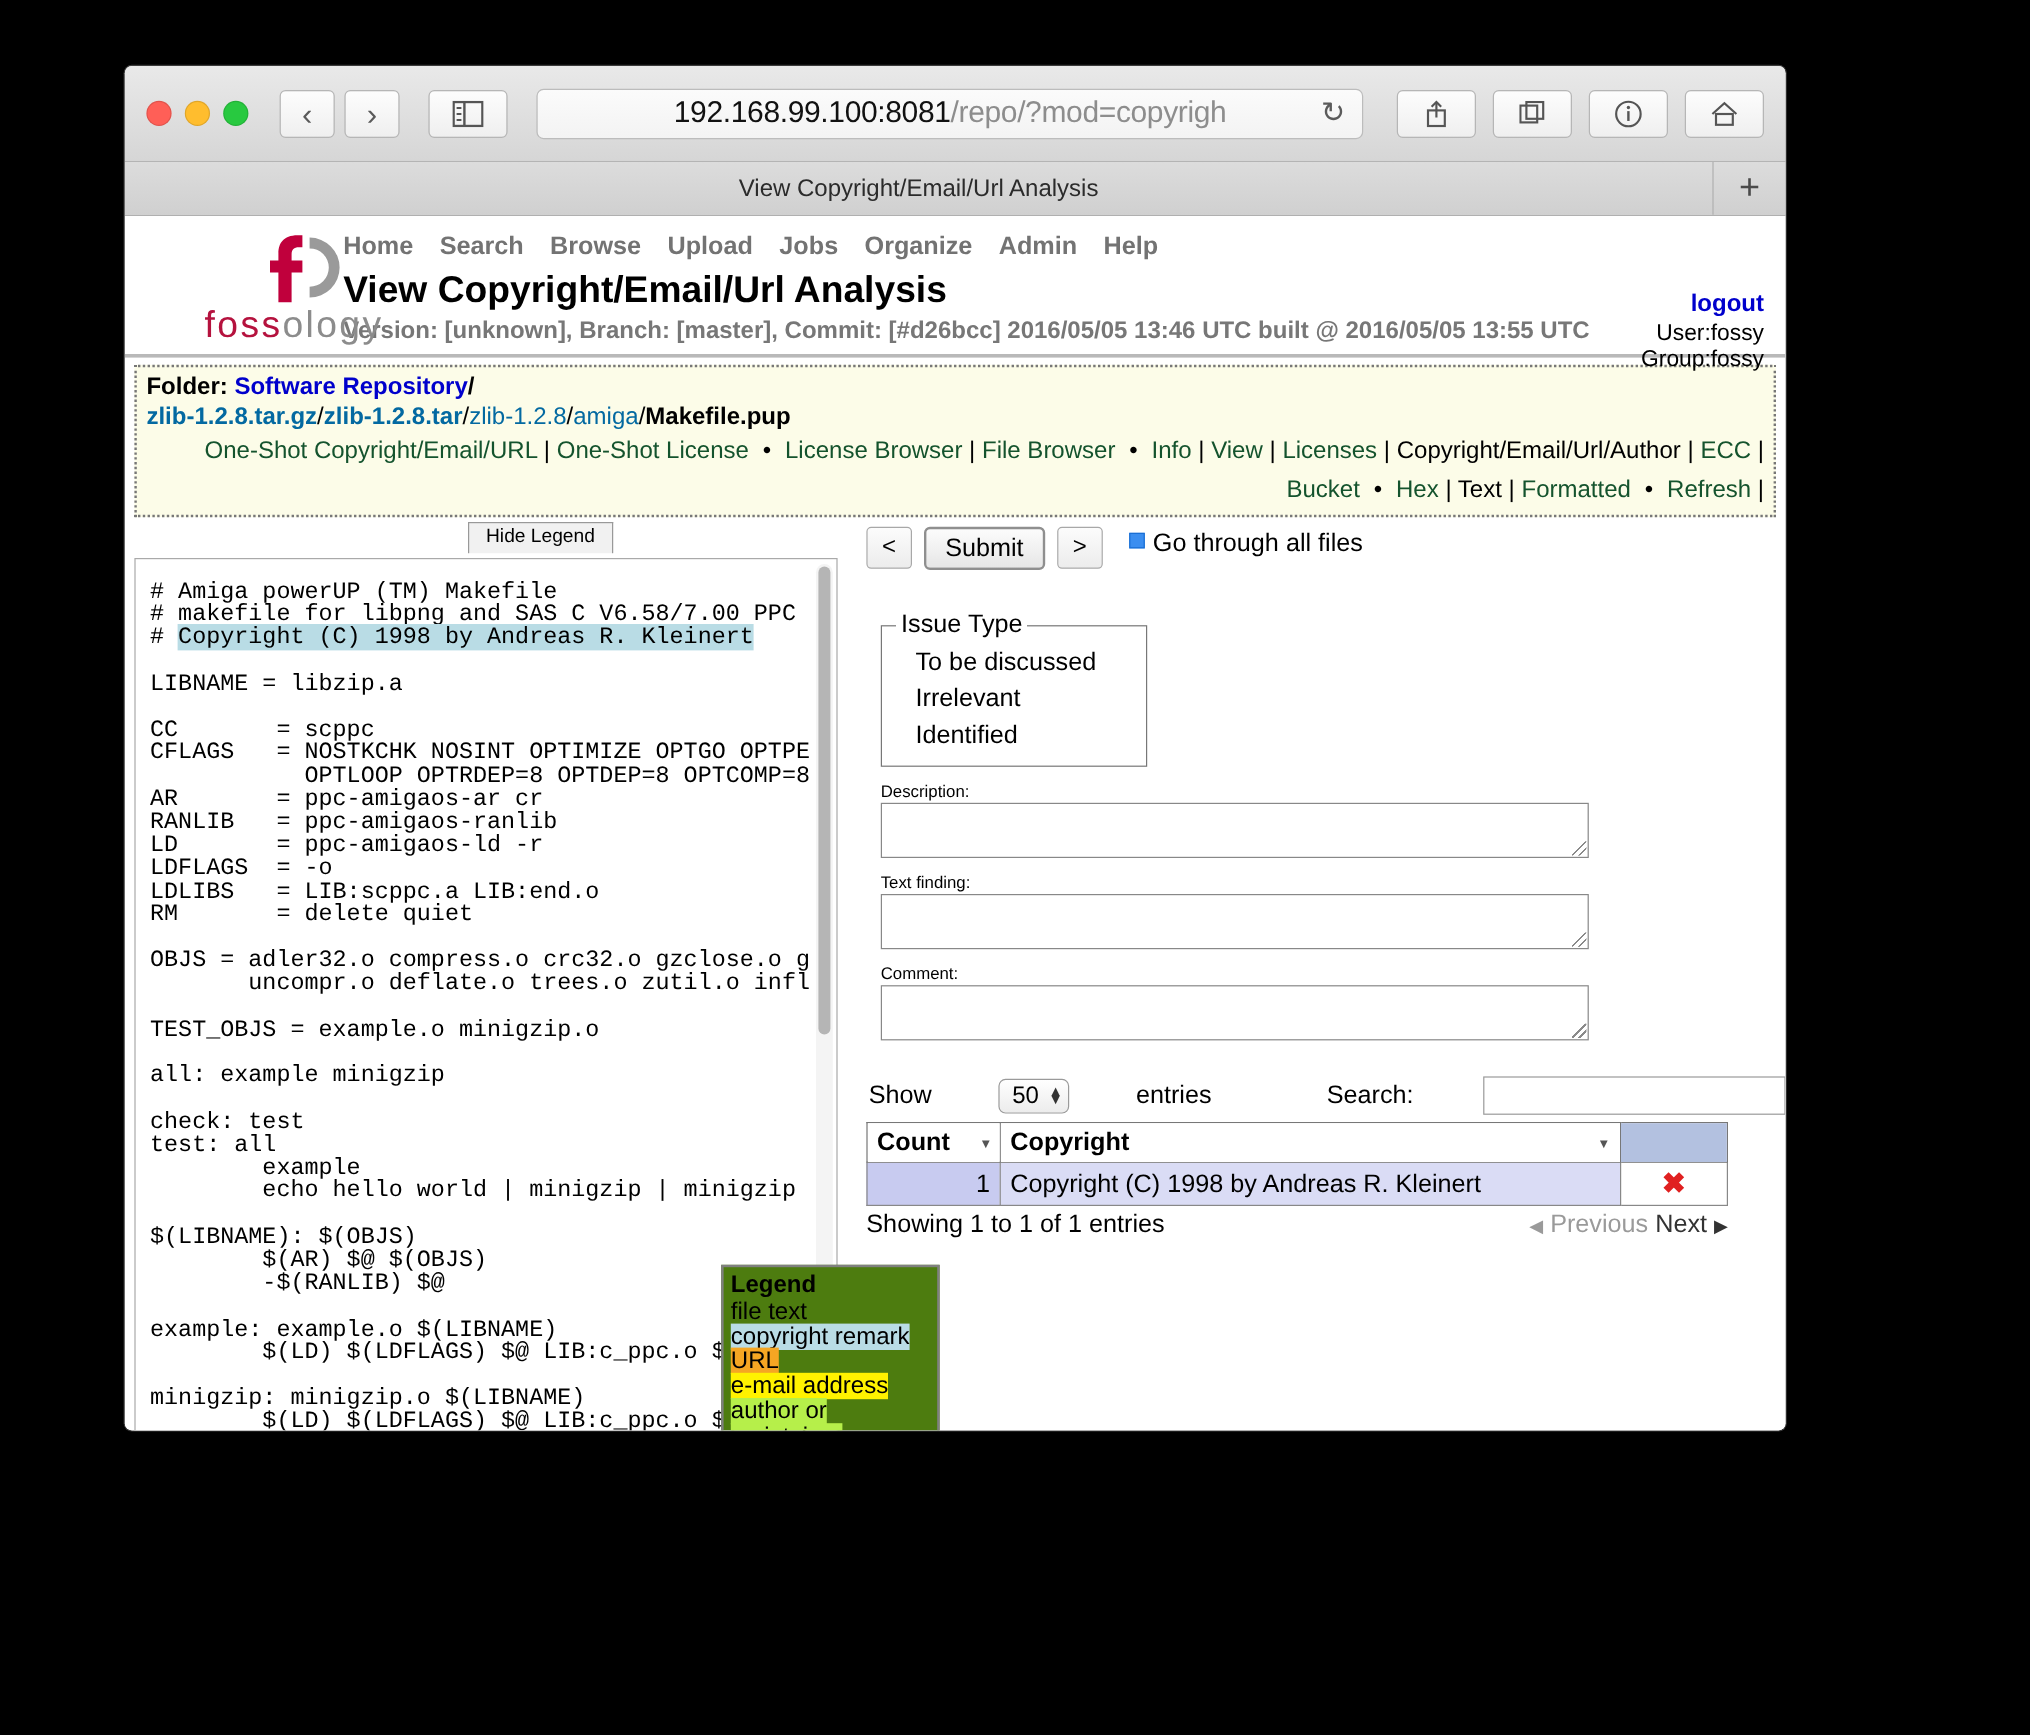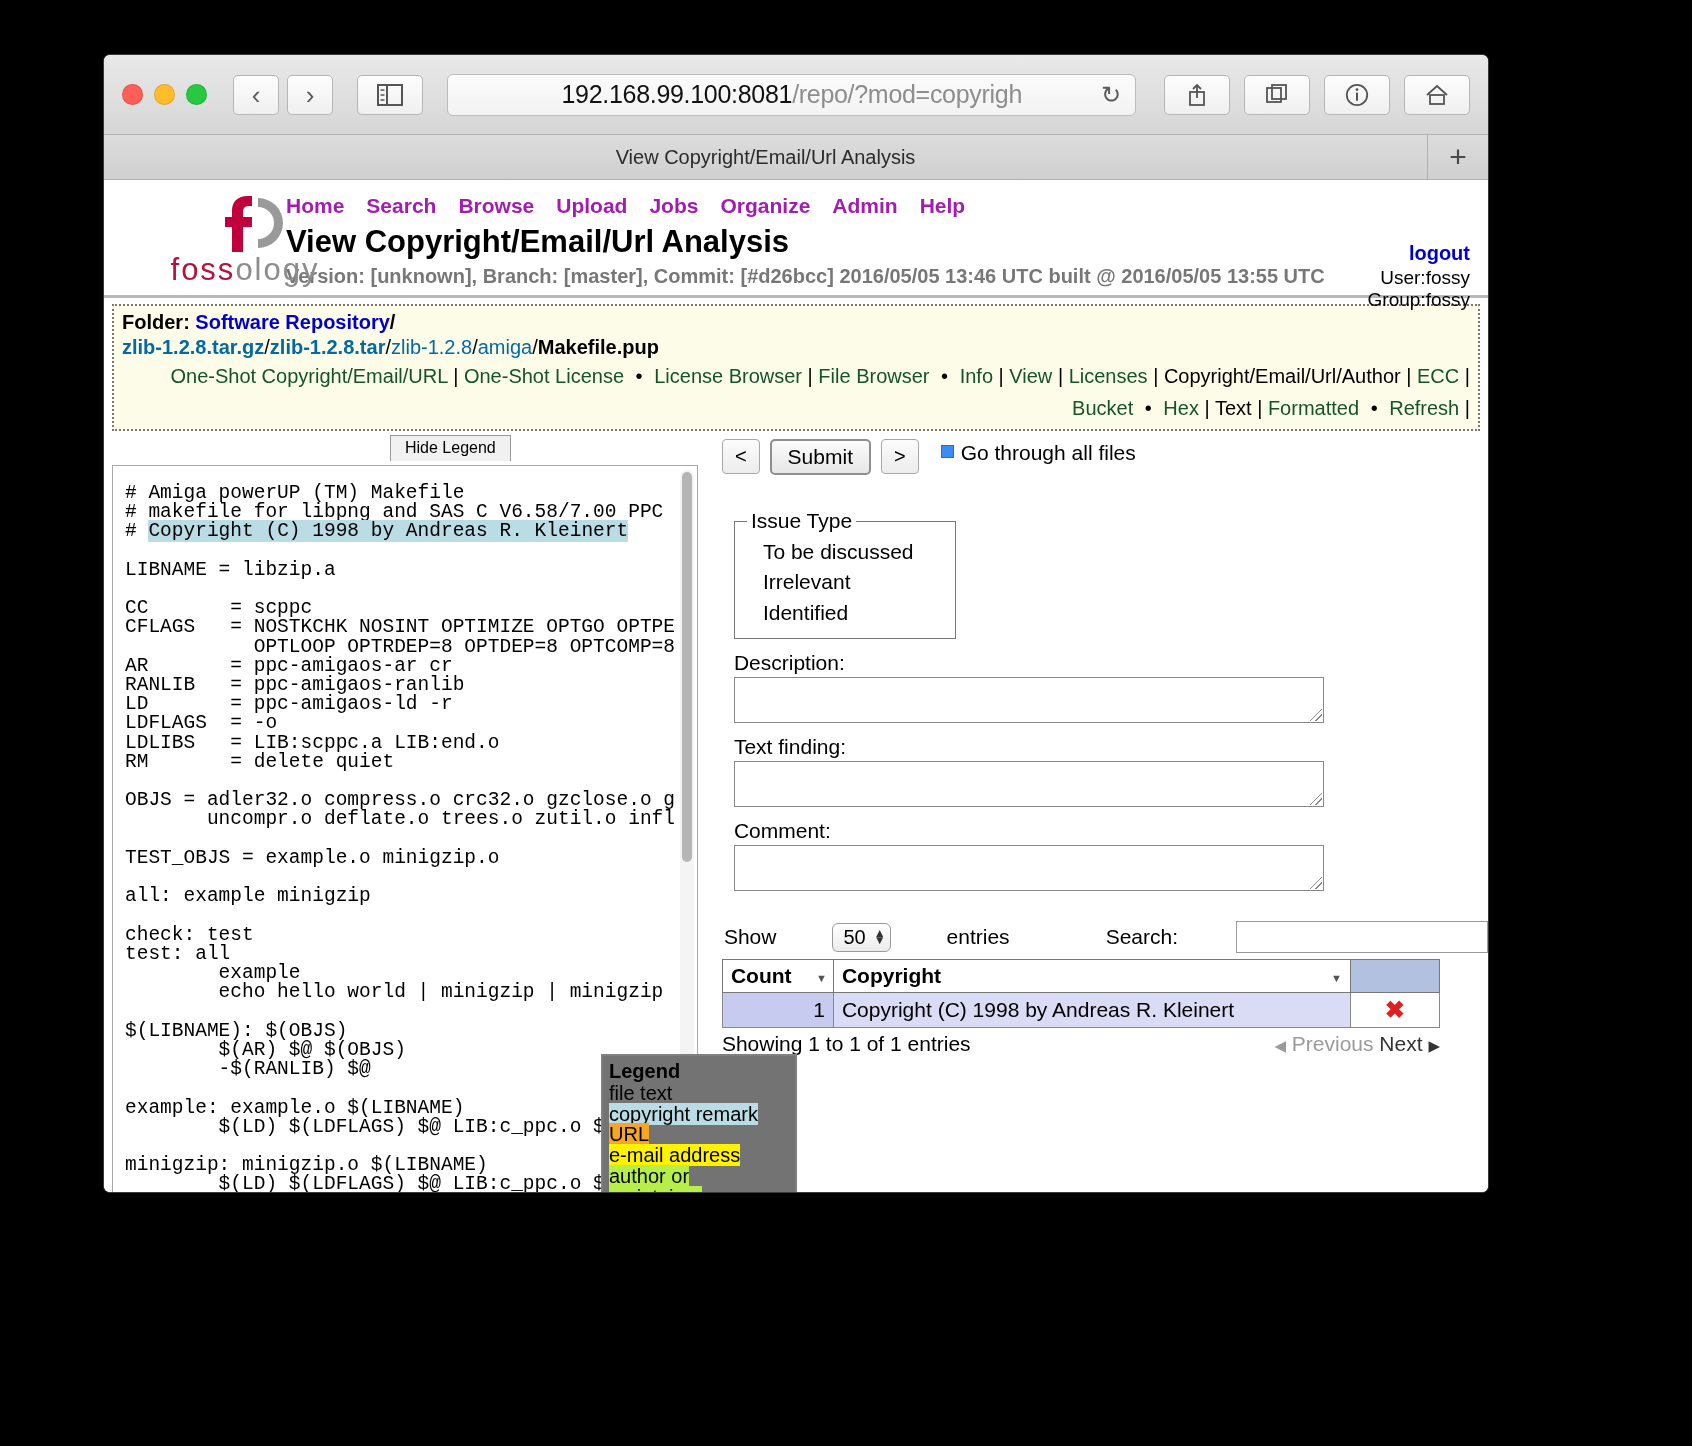--- a/index.html
+++ b/index.html
@@ -152,21 +152,21 @@
   .logo-word .grey { color: #8c8c8c; }
 
   .menu {
     margin-left: 170px;
     font-size: 21px;
     font-weight: bold;
     color: #000;
     padding-top: 6px;
   }
   .menu a {
-    color: #a21caf;
+    color: #737373;
     text-decoration: none;
     margin-right: 22px;
   }
   .page-title {
     margin-left: 170px;
     font-size: 31px;
     font-weight: bold;
     color: #000;
     margin-top: 6px;
   }
@@ -281,23 +281,23 @@
     background: #b5b5b5;
     border-radius: 5px;
   }
 
   
   .legend-pop {
     position: absolute;
     left: 488px;
     top: 588px;
     width: 166px;
-    background: #737373;
+    background: #4d7c0f;
     border: 2px solid #808080;
-    padding: 5px 20px 6px 6px;
+    padding: 5px 6px 6px 6px;
     font-size: 20px;
     line-height: 1.04;
     z-index: 20;
   }
   .legend-pop .ttl { font-weight: bold; margin-bottom: 1px; }
   .legend-pop .row { margin-bottom: 0px; }
   .legend-pop .sw-copy { background: #b9dce5; }
   .legend-pop .sw-url { background: #f5a623; }
   .legend-pop .sw-mail { background: #fff200; }
   .legend-pop .sw-auth { background: #b6ef4a; }
@@ -344,21 +344,21 @@
   fieldset.issue {
     margin: 34px 0 0 12px;
     width: 198px;
     border: 1px solid #777;
     padding: 4px 10px 10px 12px;
   }
   fieldset.issue legend { font-size: 21px; padding: 0 4px; }
   fieldset.issue .opt { font-size: 21px; padding-left: 16px; line-height: 1.45; }
 
   .field-label {
-    font-size: 21px;
+    font-size: 14px;
     margin: 12px 0 2px 12px;
   }
   .ta {
     margin-left: 12px;
     width: 590px;
     height: 46px;
     border: 1px solid #888;
     background: #fff;
     box-sizing: border-box;
     position: relative;

